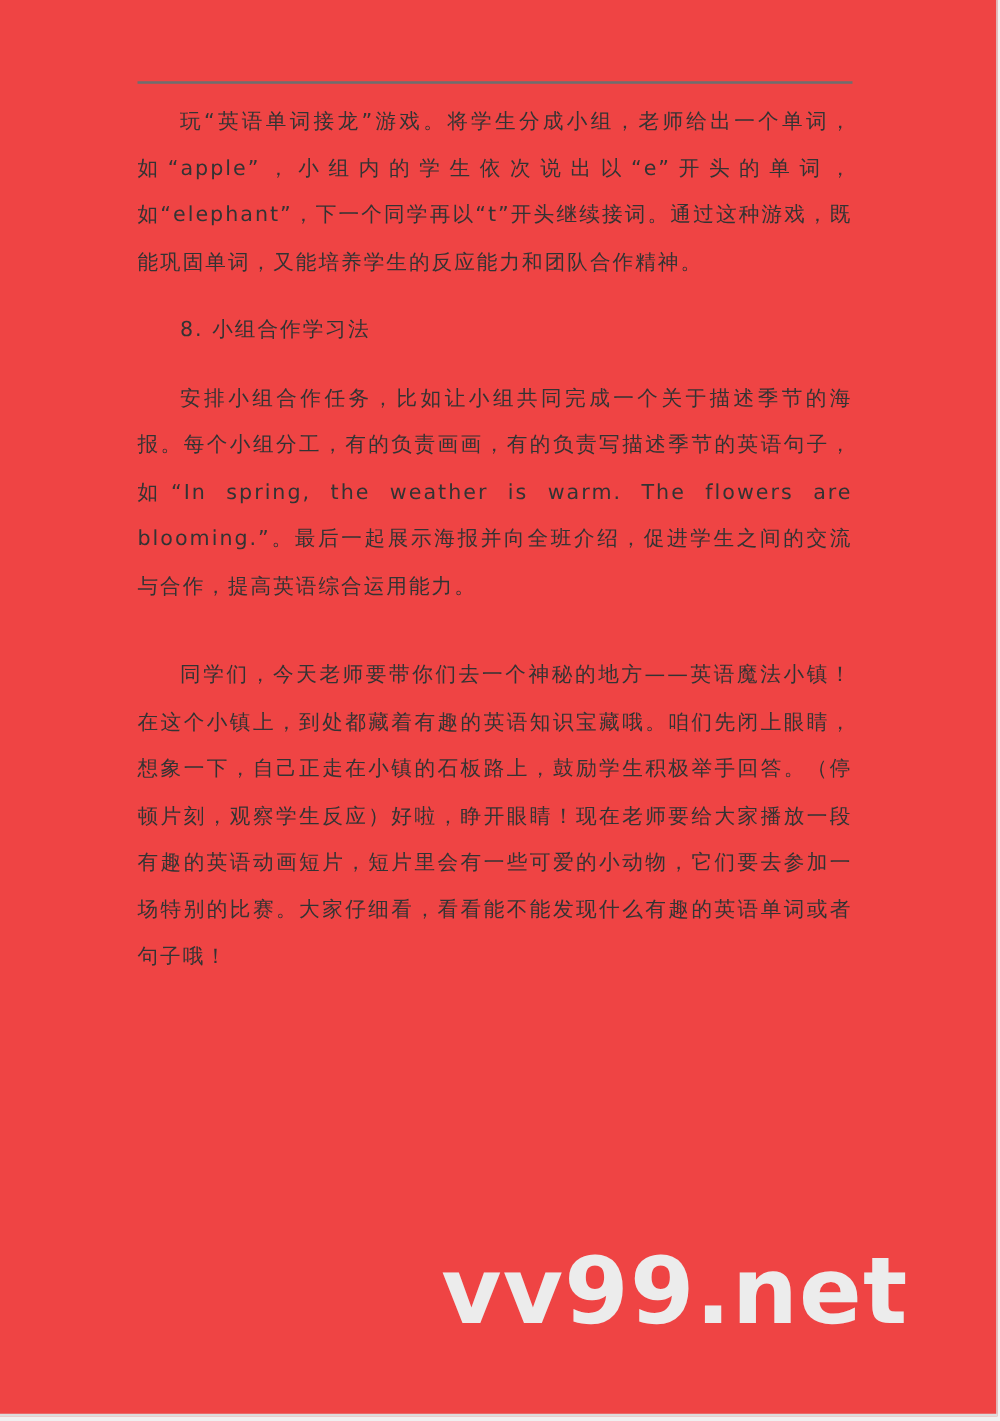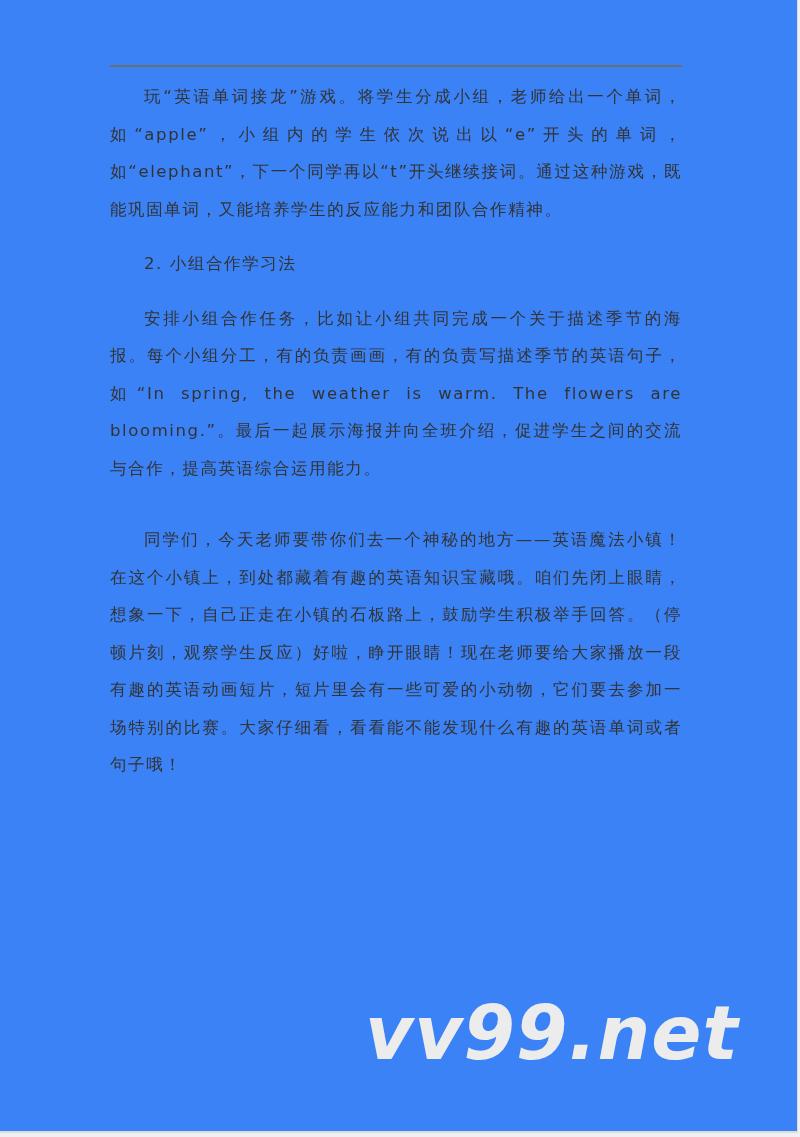--- a/index.html
+++ b/index.html
@@ -2,55 +2,54 @@
 <html><head>
   <meta charset="utf-8">
   <style>
     html, body { margin: 0; padding: 0; }
     body {
       width: 800px; height: 1137px; background: #f0f0f0; overflow: hidden;
       font-family: "DejaVu Sans", "Liberation Sans", sans-serif;
     }
     .page {
       position: absolute; left: 0; top: 0;
-      width: 797px; height: 1131px; background: #3b82f6;
+      width: 797px; height: 1131px; background: #ef4444;
       border-right: 1px solid #dcdcdc; border-bottom: 2px solid #dcdcdc;
       overflow: hidden;
     }
     .header-rule {
       position: absolute; left: 110px; top: 65px; width: 572px; height: 2px;
       background: #6e6e6e;
     }
     .content {
       position: absolute; left: 110px; top: 78px; width: 572px;
       color: #333333; font-size: 16.5px; line-height: 37.5px;
       letter-spacing: 1.6px;
     }
     .para { margin: 0; text-align: justify; text-indent: 34px; }
     .heading { margin: 0; text-indent: 34px; }
     .gap { height: 17px; }
     .gap-lg { height: 21px; }
     .watermark {
-      position: absolute; left: 365px; top: 990px;
+      position: absolute; left: 353px; top: 990px;
       font-family: "DejaVu Sans", sans-serif; font-weight: bold;
       font-size: 74px; color: #ececec; letter-spacing: 1px;
       user-select: none;
-      font-style: italic;
     }
   </style>
 </head>
 <body>
 
 <div class="page">
   <div class="header-rule"></div>
 
   <div class="content">
     <p class="para">玩“英语单词接龙”游戏。将学生分成小组，老师给出一个单词，如“apple”，小组内的学生依次说出以“e”开头的单词，如“elephant”，下一个同学再以“t”开头继续接词。通过这种游戏，既能巩固单词，又能培养学生的反应能力和团队合作精神。</p>
     <div class="gap"></div>
-    <p class="heading">2. 小组合作学习法</p>
+    <p class="heading">8. 小组合作学习法</p>
     <div class="gap"></div>
     <p class="para">安排小组合作任务，比如让小组共同完成一个关于描述季节的海报。每个小组分工，有的负责画画，有的负责写描述季节的英语句子，如“In spring, the weather is warm. The flowers are blooming.”。最后一起展示海报并向全班介绍，促进学生之间的交流与合作，提高英语综合运用能力。</p>
     <div class="gap"></div>
     <div class="gap"></div>
     <p class="para">同学们，今天老师要带你们去一个神秘的地方——英语魔法小镇！在这个小镇上，到处都藏着有趣的英语知识宝藏哦。咱们先闭上眼睛，想象一下，自己正走在小镇的石板路上，鼓励学生积极举手回答。（停顿片刻，观察学生反应）好啦，睁开眼睛！现在老师要给大家播放一段有趣的英语动画短片，短片里会有一些可爱的小动物，它们要去参加一场特别的比赛。大家仔细看，看看能不能发现什么有趣的英语单词或者句子哦！</p>
     <div class="gap-lg"></div>
   </div>
 
   <div class="watermark">vv99.net</div>
 </div>

